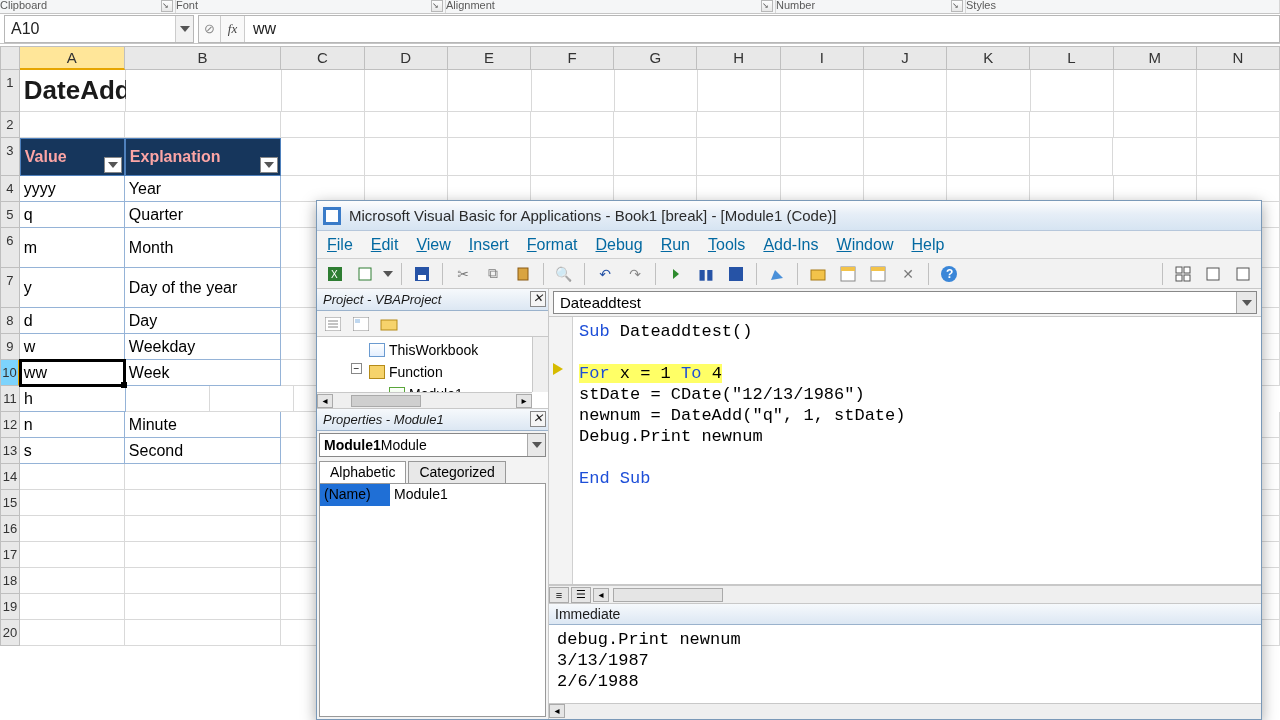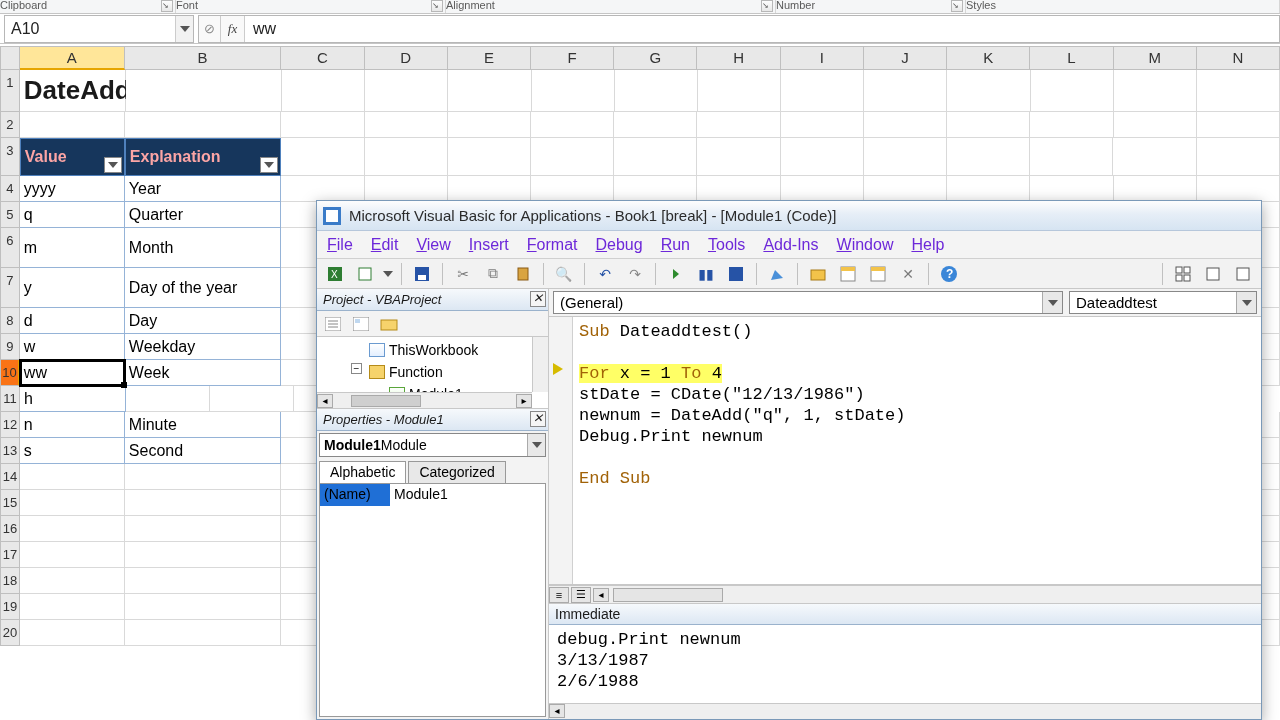--- a/index.html
+++ b/index.html
@@ -146,21 +146,21 @@
   width: 20px;
   border: 1px solid #bfbfbf;
   border-top: none;
   background: #e8e8e8;
   text-align: center;
   font-size: 13px;
   line-height: 25px;
   color: #333;
 }
 .row-h.sel {
-  background: #f97316;
+  background: #7dd3fc;
   border-right: 2px solid #e6a500;
 }
 .cell {
   border-right: 1px solid #d9d9d9;
   border-bottom: 1px solid #d9d9d9;
   padding: 0 4px;
   font-size: 16px;
   line-height: 25px;
   background: #fff;
   overflow: visible;
@@ -246,21 +246,21 @@
   width:12px; height:12px; background:#fff;
 }
 .vbe-menus {
   height: 28px;
   background: #f4f4f4;
   display: flex;
   align-items: center;
   gap: 18px;
   padding: 0 10px;
   font-size: 16px;
-  color: #6d28d9;
+  color: #0369a1;
   border-bottom: 1px solid #d0d0d0;
 }
 .vbe-menus span { cursor: default; }
 .vbe-menus span::first-letter { text-decoration: underline; }
 
 .vbe-toolbar {
   height: 30px;
   background: #f2f2f2;
   border-bottom: 1px solid #c8c8c8;
   display: flex;
@@ -383,21 +383,21 @@
   min-height: 220px;
 }
 .code-gutter{position:absolute;left:0;top:0;bottom:0;width:24px;background:#f3f3f3;border-right:1px solid #d0d0d0;}
 .exec-arrow{
   position:absolute;left:4px;top:44px;width:14px;height:14px;
 }
 .exec-arrow::before{
   content:"";position:absolute;left:0;top:2px;width:0;height:0;
   border-left:10px solid #d6bb00;border-top:6px solid transparent;border-bottom:6px solid transparent;
 }
-.kw{color:#a16207;}
+.kw{color:#1d4ed8;}
 .hl{background:#ffff66;}
 .code-hscroll{height:18px;background:#efefef;border-top:1px solid #c8c8c8;display:flex;align-items:center;}
 .code-hscroll .viewbtns{display:flex;}
 .code-hscroll .vb{width:20px;height:16px;border:1px solid #aaa;background:#e5e5e5;margin-right:2px;display:flex;align-items:center;justify-content:center;font-size:11px;}
 .code-hscroll .track{flex:0 0 110px;height:14px;border:1px solid #aaa;background:#e5e5e5;margin-left:4px;position:relative;}
 .code-hscroll .arr{width:16px;height:14px;border:1px solid #aaa;background:#e5e5e5;text-align:center;font-size:10px;line-height:12px;}
 
 .immediate-title{height:22px;background:linear-gradient(#f6f9fc,#dce7f3);border-top:1px solid #c8c8c8;border-bottom:1px solid #9ab2cc;padding:0 6px;font-size:14px;line-height:21px;color:#1a1a1a;}
 .immediate-body{
   background:#fff;font-family:"Consolas","Courier New",monospace;font-size:17px;padding:4px 8px;line-height:21px;color:#000;
@@ -1001,26 +1001,20 @@
           <div class="props-row">
             <div class="k">(Name)</div>
             <div class="v">Module1</div>
           </div>
         </div>
       </div>
     </div>
 
     <div class="vbe-right">
       <div class="code-combos">
-        <div class="code-combo" style="flex:0 0 510px">
-          <span>(General)</span>
-          <div class="dd">
-              <span class="tri-down"></span>
-            </div>
-        </div>
         <div class="code-combo">
           <span>Dateaddtest</span>
           <div class="dd">
               <span class="tri-down"></span>
             </div>
         </div>
       </div>
       <div class="code-area">
         <div class="code-gutter"></div>
         <div class="exec-arrow"></div>

